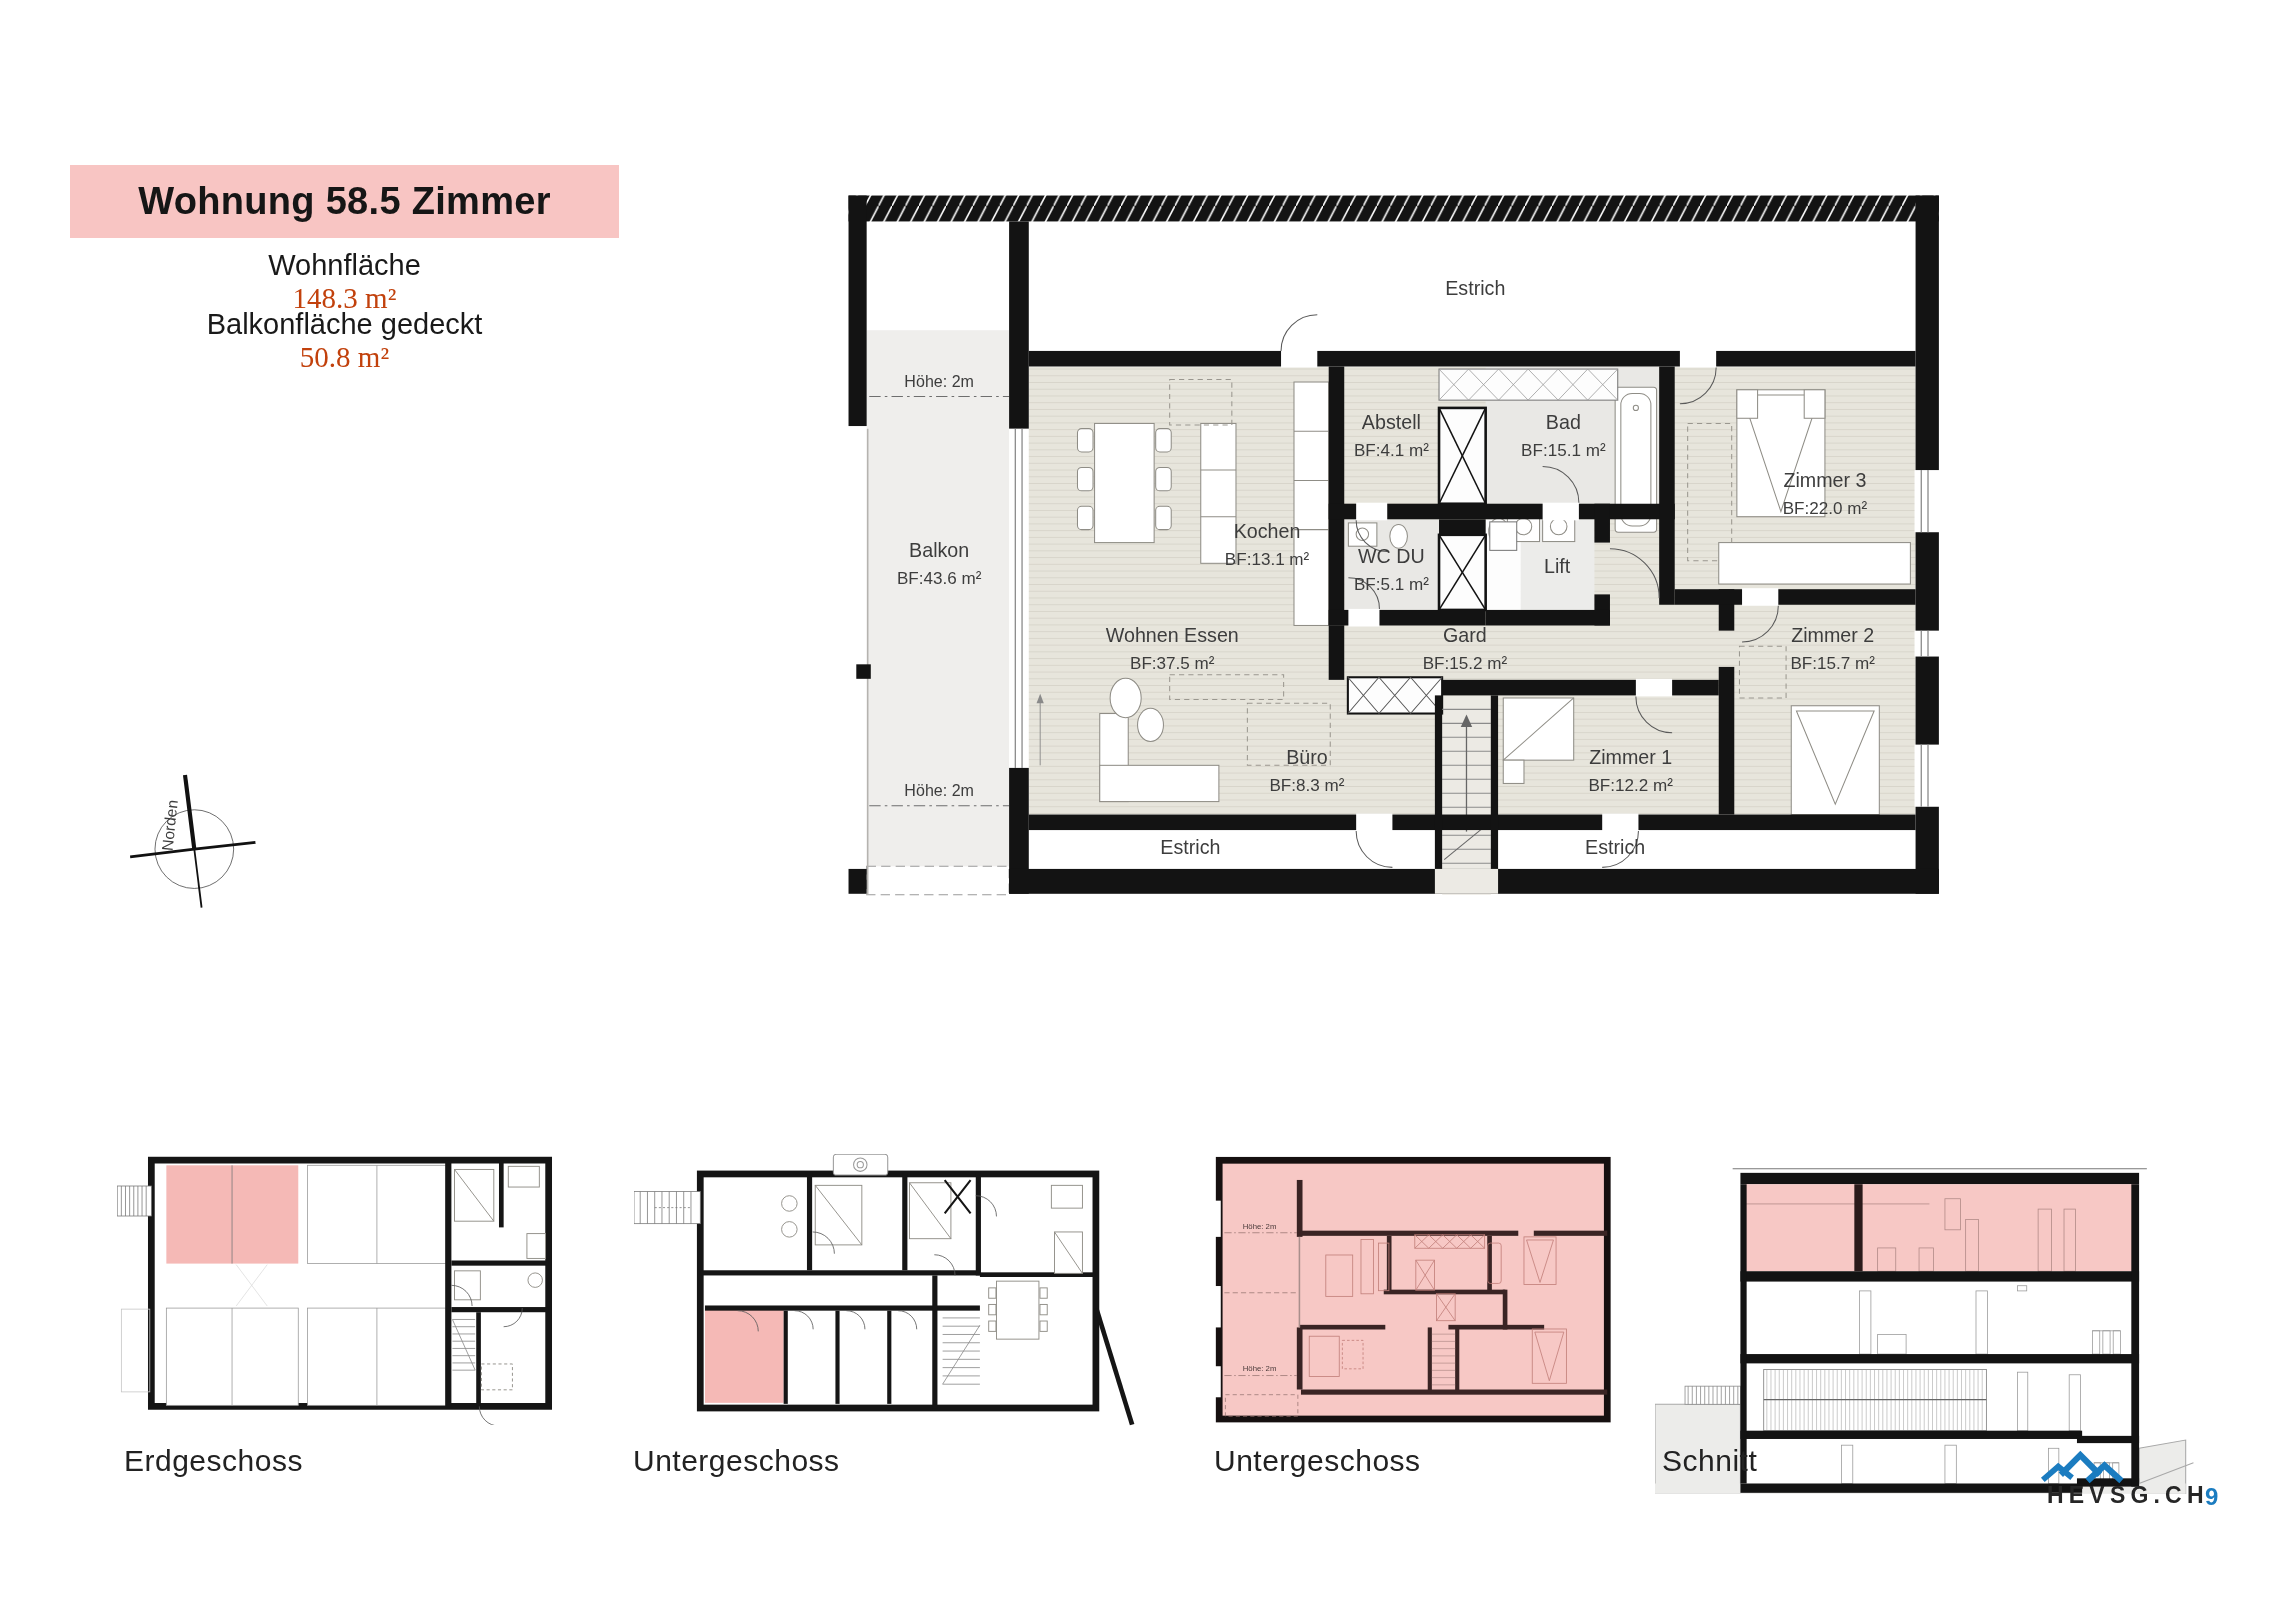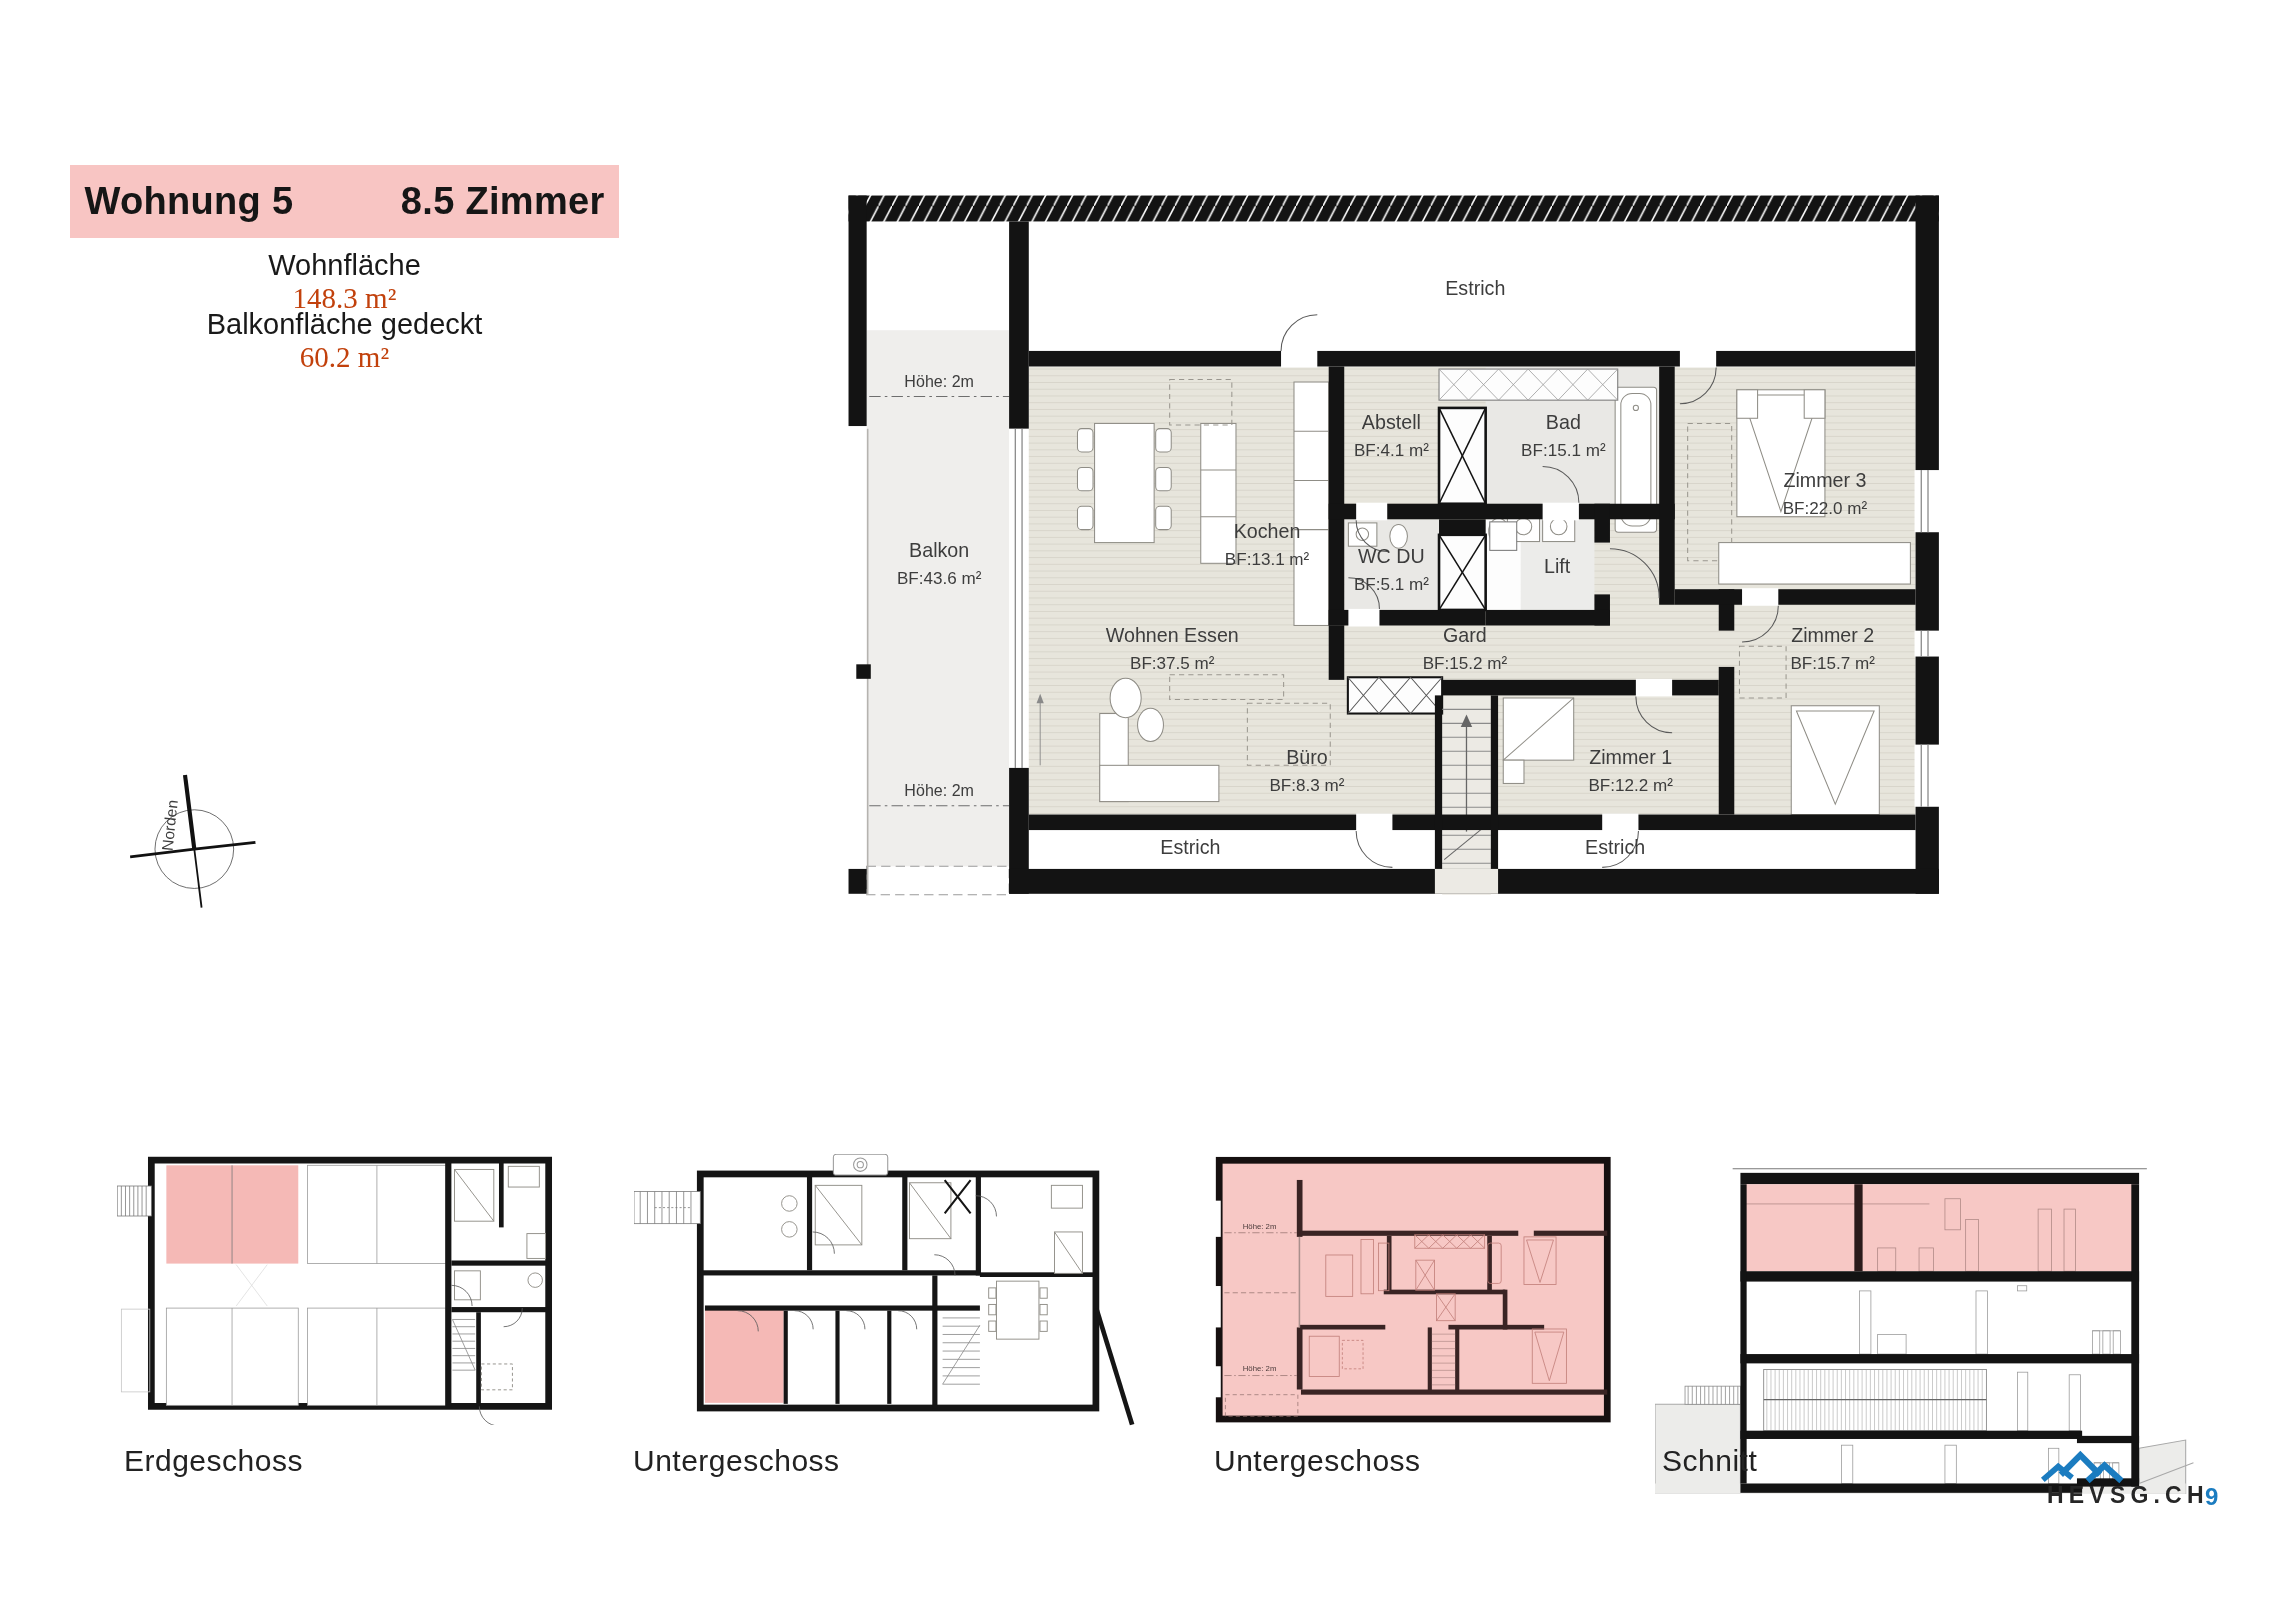--- a/index.html
+++ b/index.html
@@ -1,21 +1,21 @@
 <!DOCTYPE html>
 <html style="font-size:8.3px"><head>
 <meta charset="utf-8">
 <style>
   html,body{margin:0;padding:0;background:#ffffff;}
   body{width:2295px;height:1623px;position:relative;overflow:hidden;
        font-family:"Liberation Sans", sans-serif;color:#1c1c1c;}
   .abs{position:absolute;}
   
   .title-box{left:70px;top:165px;width:549px;height:73px;background:#f8c5c3;
-             display:flex;align-items:center;justify-content:space-between;
+             display:flex;align-items:center;justify-content:center;
              padding:0 14.5px;box-sizing:border-box;}
   .title-box .t{font-size:38px;font-weight:700;letter-spacing:0.3px;color:#161616;}
   .info-row{left:70px;width:549px;height:36px;display:flex;align-items:center;
             justify-content:space-between;padding:0 14.5px 0 14.5px;box-sizing:border-box;flex-direction:column;}
   .info-row .lbl{font-size:29px;color:#191919;}
   .info-row .val{font-size:29px;color:#c2410c;font-family:Liberation Serif, serif;}
   .row1{top:249px;} .row2{top:308px;}
   
   .caption{font-size:30px;color:#222;font-weight:400;letter-spacing:0.5px;}
   
@@ -34,21 +34,21 @@
 <div class="abs title-box">
   <span class="t">Wohnung 5</span>
   <span class="t">8.5 Zimmer</span>
 </div>
 <div class="abs info-row row1">
   <span class="lbl">Wohnfläche</span>
   <span class="val">148.3 m²</span>
 </div>
 <div class="abs info-row row2">
   <span class="lbl">Balkonfläche gedeckt</span>
-  <span class="val">60.2 m²</span>
+  <span class="val">50.8 m²</span>
 </div>
 
 <svg class="abs" style="left:127px;top:743px" width="145" height="176" viewBox="0 0 280 340">
   <circle cx="130" cy="205" r="76" fill="none" stroke="#444" stroke-width="1.5"></circle>
   <line x1="130" y1="205" x2="112" y2="62" stroke="#111" stroke-width="8"></line>
   <line x1="130" y1="205" x2="144" y2="318" stroke="#111" stroke-width="3.5"></line>
   <line x1="130" y1="205" x2="6" y2="220" stroke="#111" stroke-width="5"></line>
   <line x1="130" y1="205" x2="248" y2="192" stroke="#111" stroke-width="5"></line>
   <text transform="rotate(-84 93 160)" x="93" y="160" text-anchor="middle" style="font-size:30px">Norden</text>
 </svg>

